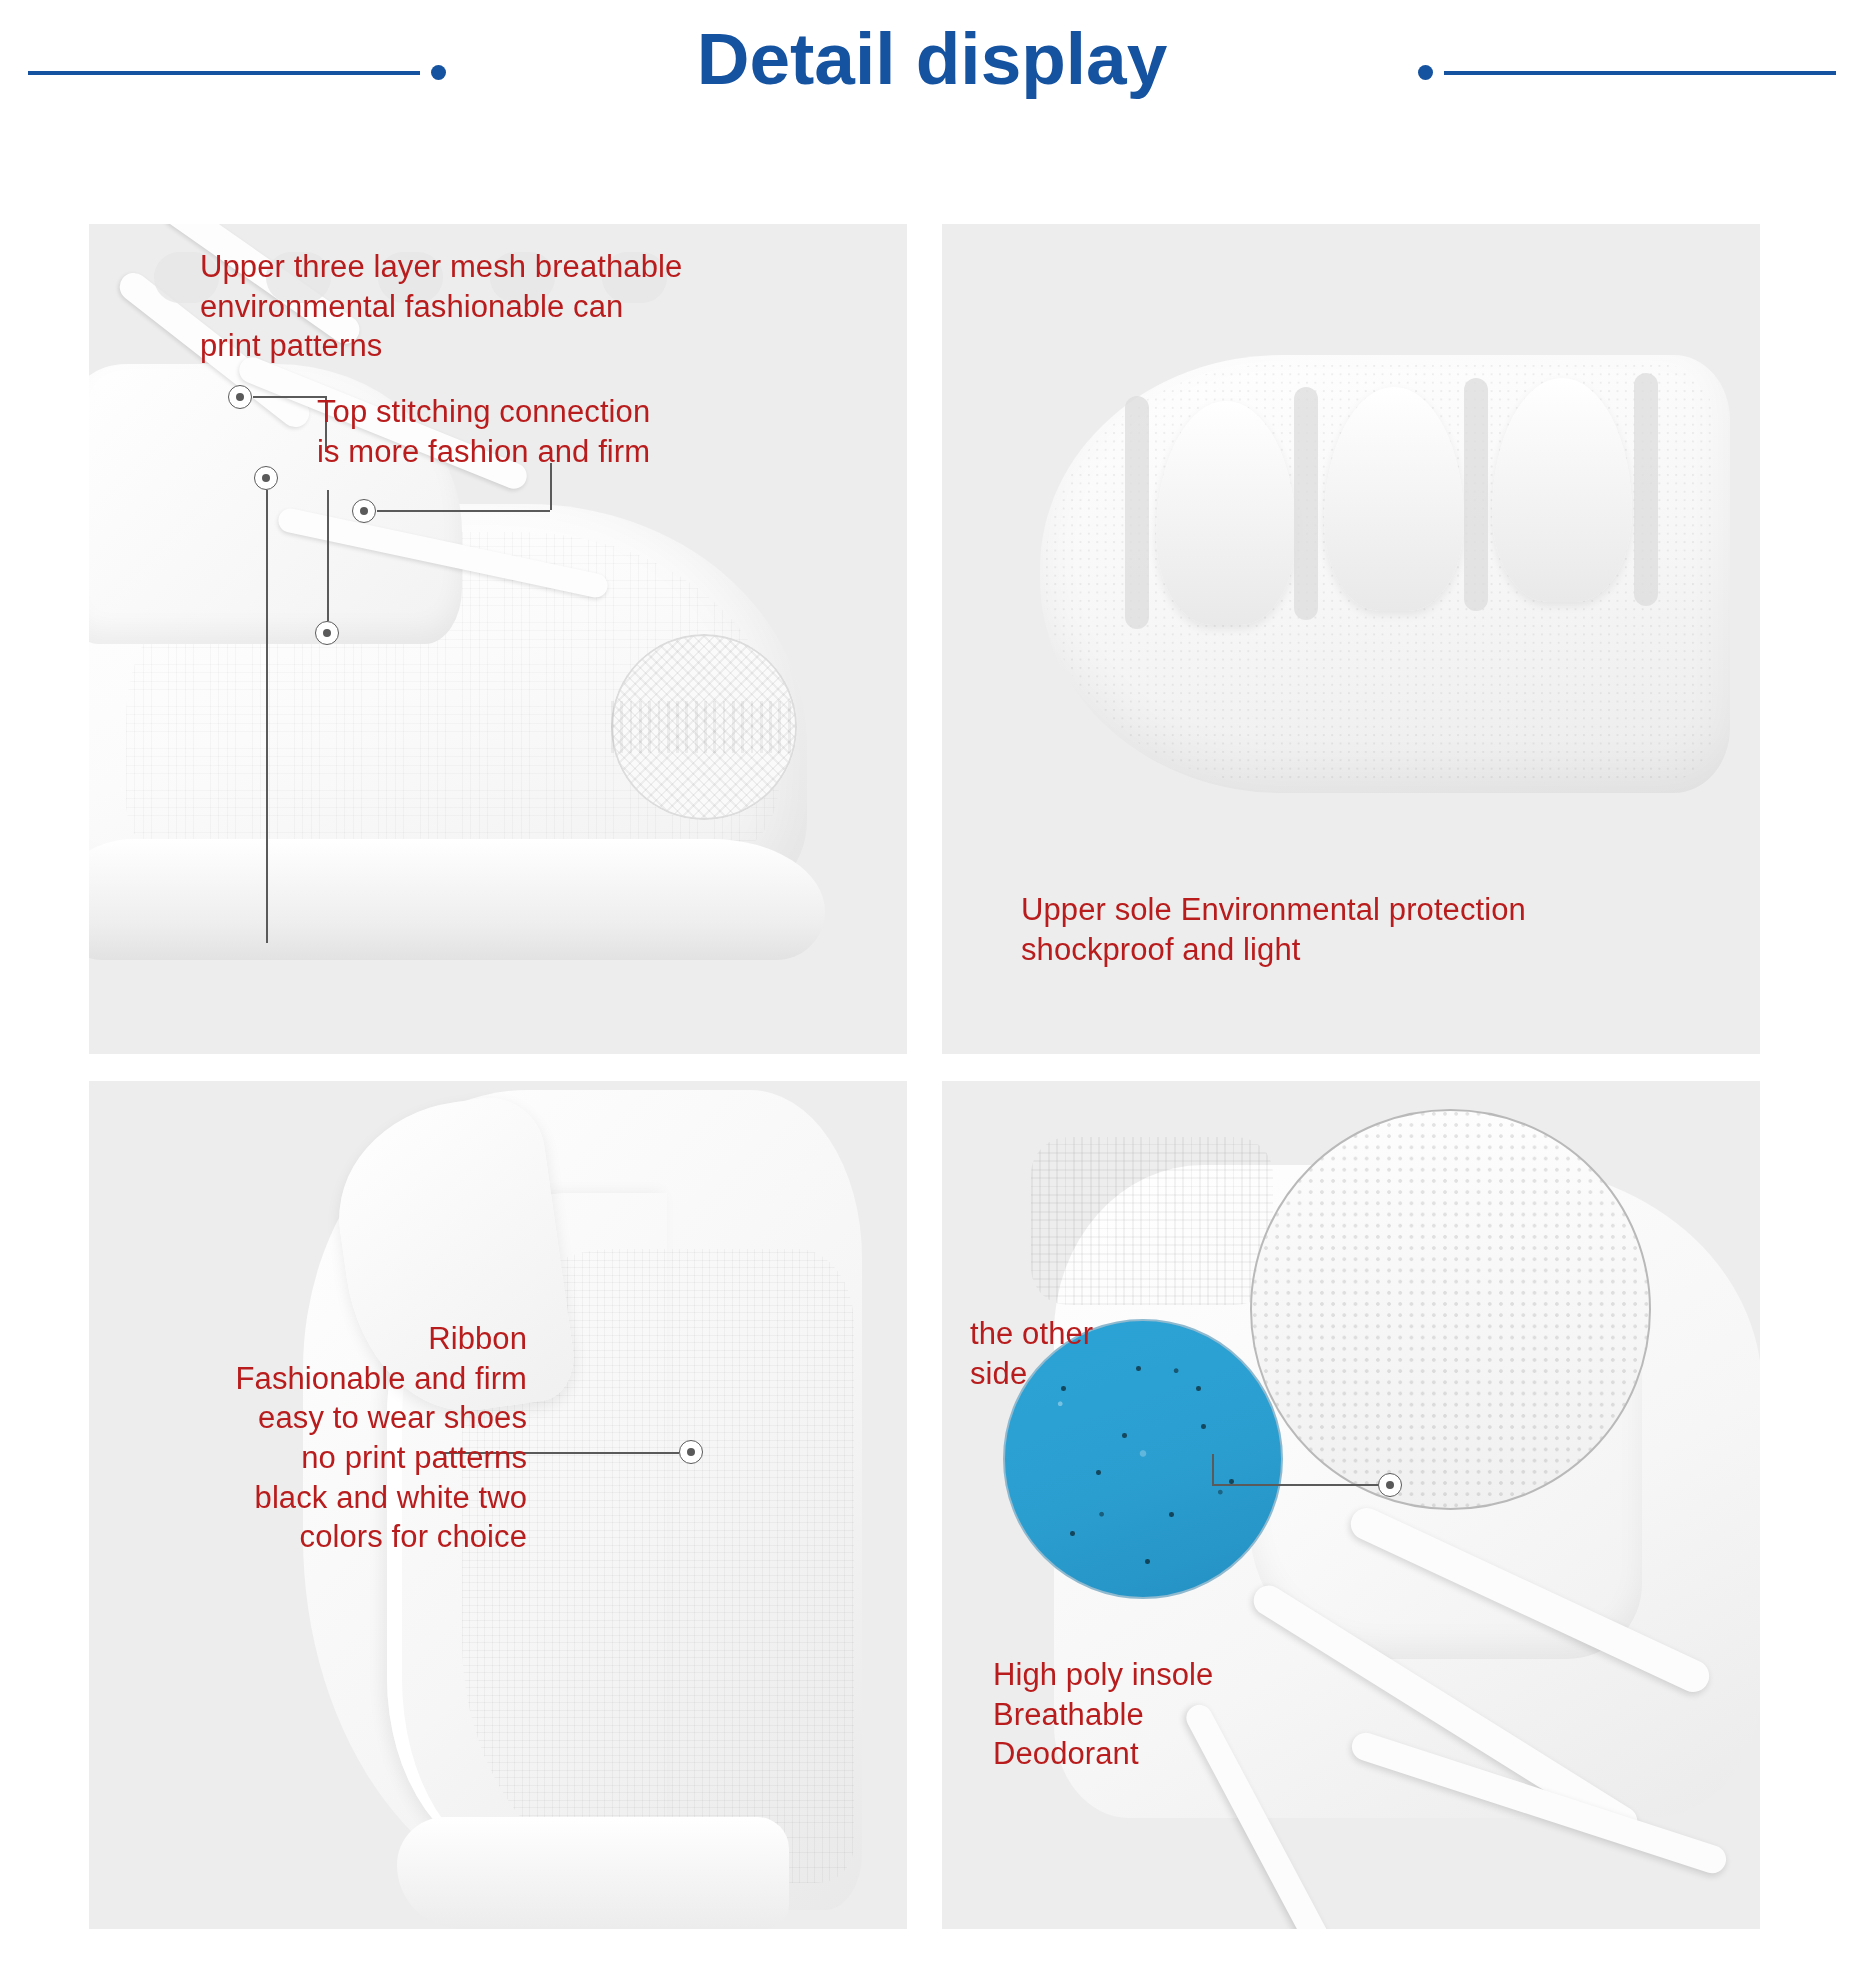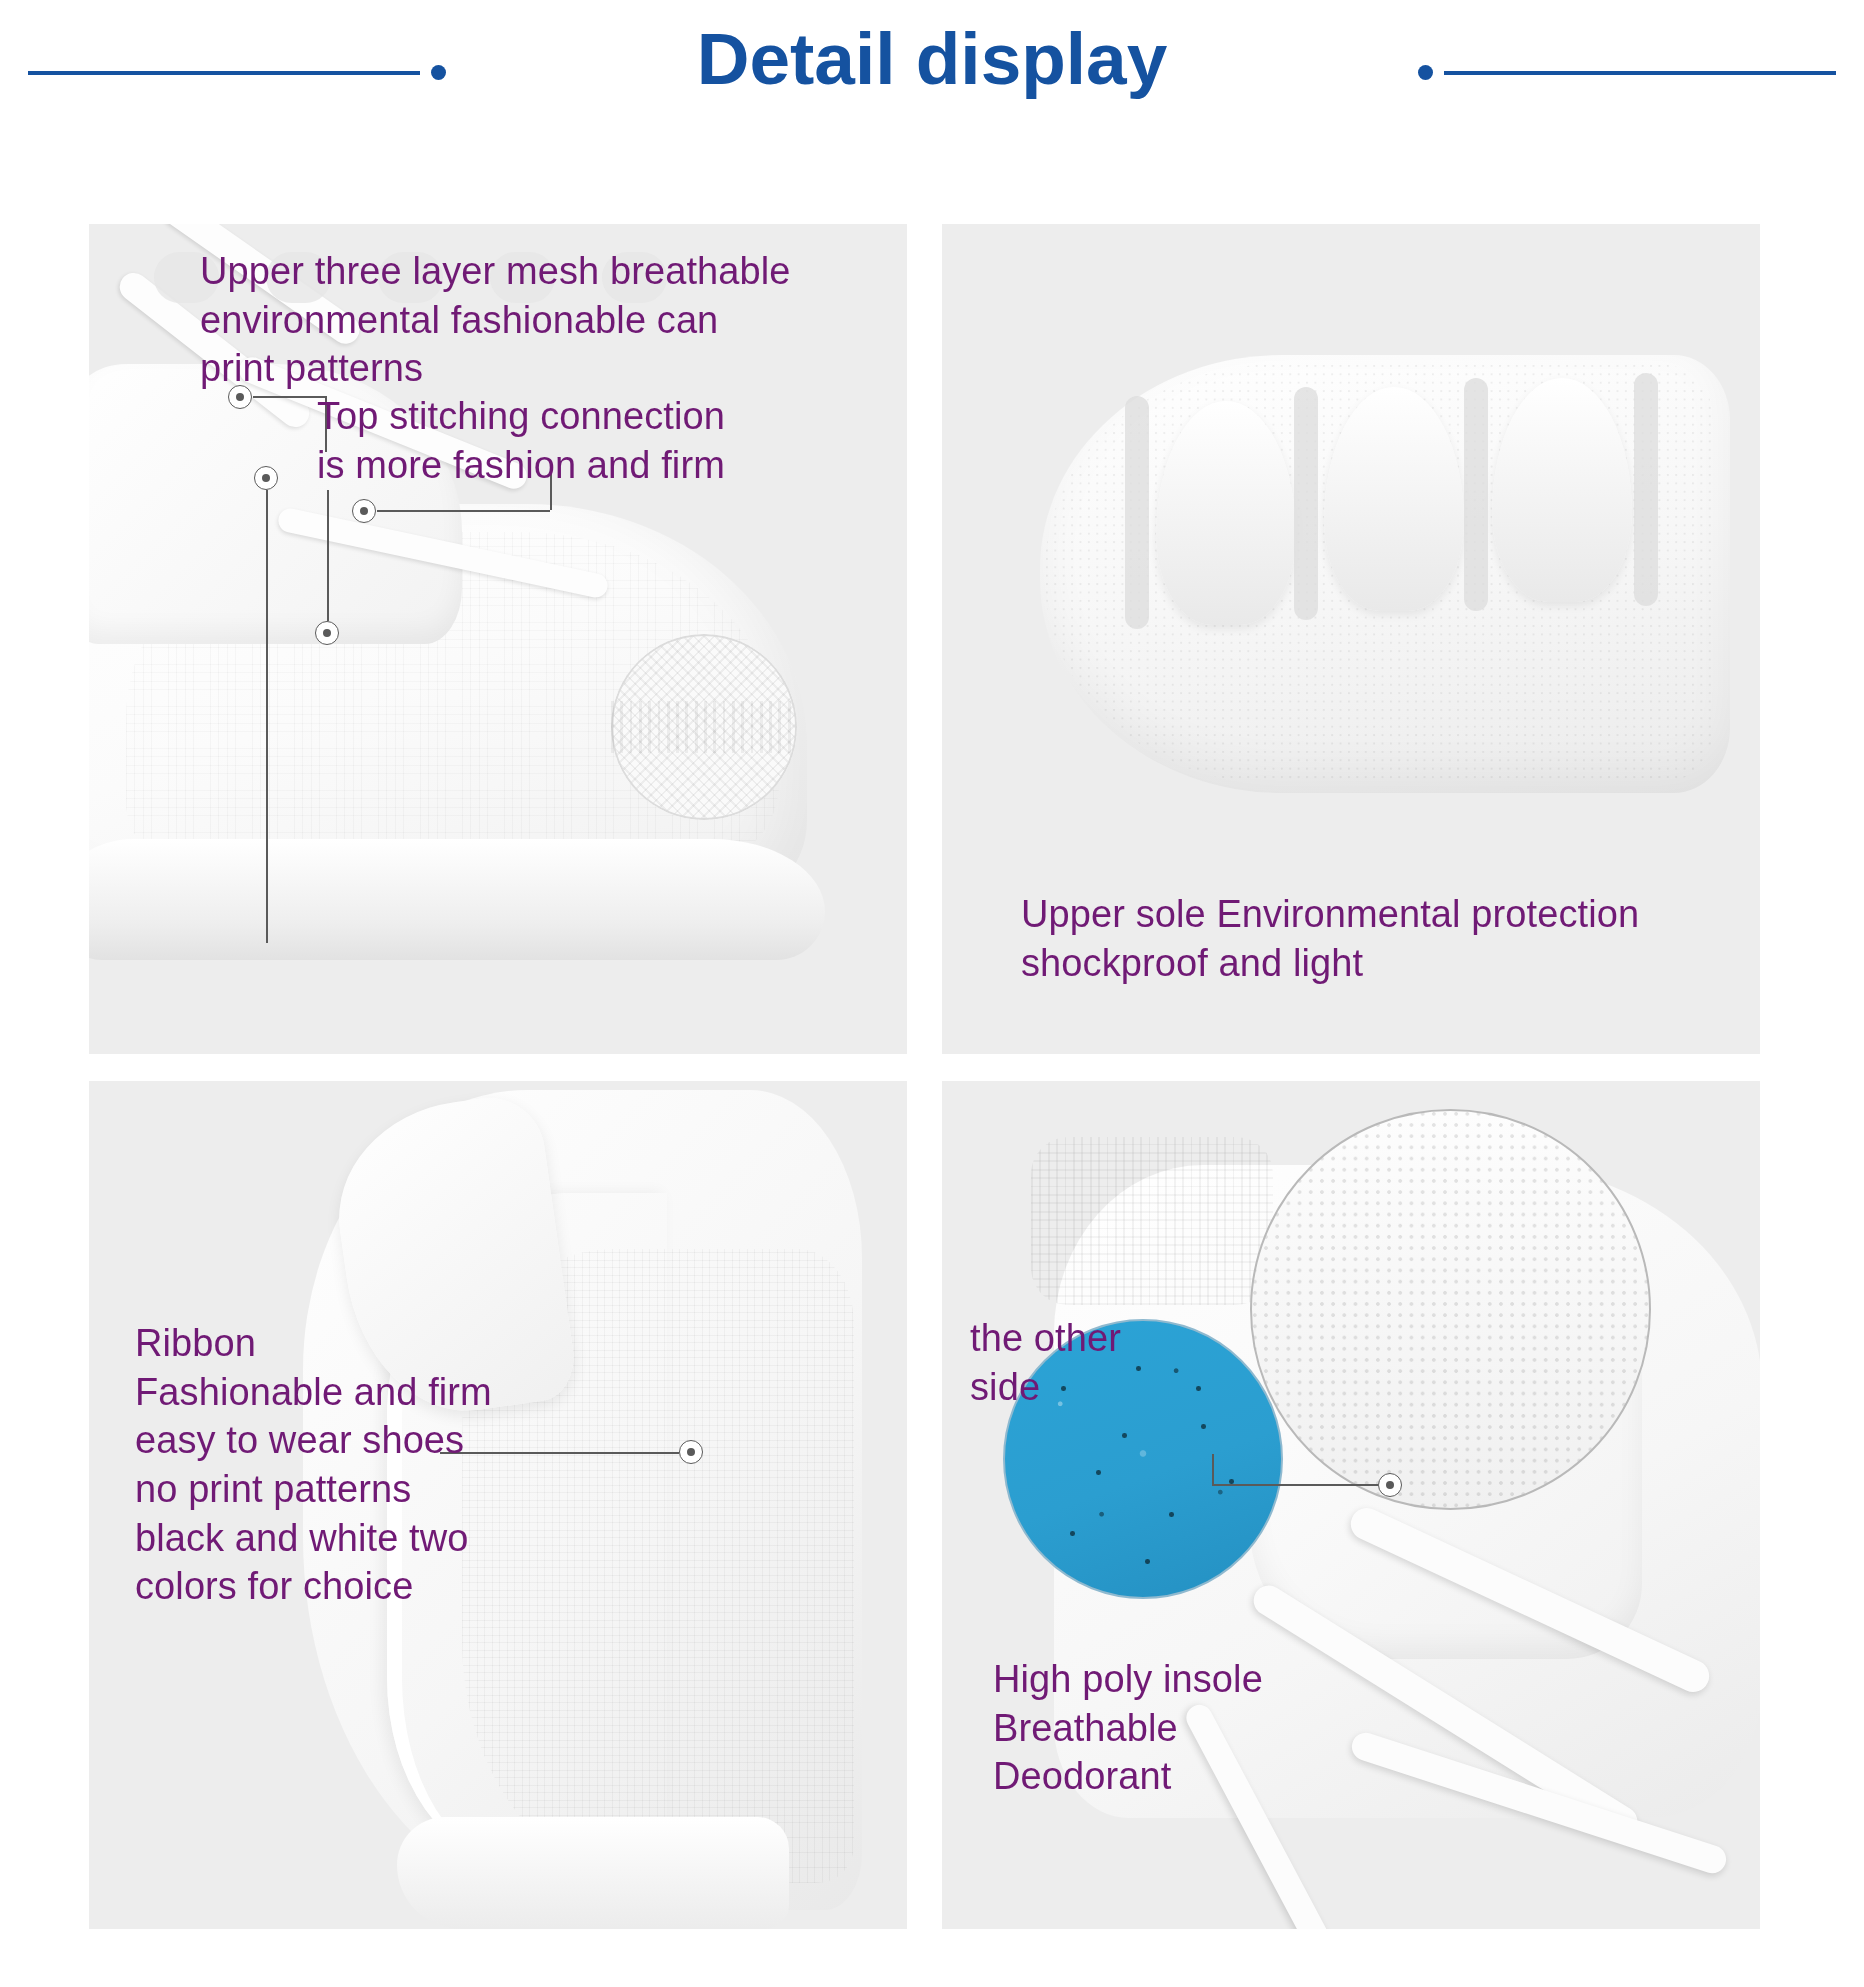--- a/index.html
+++ b/index.html
@@ -60,37 +60,37 @@
     overflow: hidden;
   }
   #panel-1 { left: 89px;  top: 224px;  width: 818px; height: 830px; }
   #panel-2 { left: 942px; top: 224px; width: 818px; height: 830px; }
   #panel-3 { left: 89px;  top: 1081px; width: 818px; height: 848px; }
   #panel-4 { left: 942px; top: 1081px; width: 818px; height: 848px; }
 
   
   .callout {
     position: absolute;
-    color: #701a75;
-    font-size: 38px;
+    color: #b91c1c;
+    font-size: 31px;
     line-height: 1.28;
     white-space: pre-line;
     letter-spacing: 0.1px;
   }
 
   
   #p1-text-upper  { left: 200px; top: 247px; width: 653px; }
   #p1-text-stitch { left: 317px; top: 392px; width: 485px; }
   #p1-text-ribbon { left: 114px; top: 951px; width: 559px; }
 
   
   #p2-text-sole { left: 1021px; top: 890px; width: 708px; }
 
   
-  #p3-text-ribbon { left: 135px; top: 1319px; width: 392px; }
+  #p3-text-ribbon { left: 135px; top: 1319px; width: 392px; text-align: right; }
 
   
   #p4-text-other { left: 970px; top: 1314px; width: 205px; }
   #p4-text-insole { left: 993px; top: 1655px; width: 317px; }
 
   
   .marker {
     position: absolute;
     width: 24px; height: 24px;
     border-radius: 50%;

